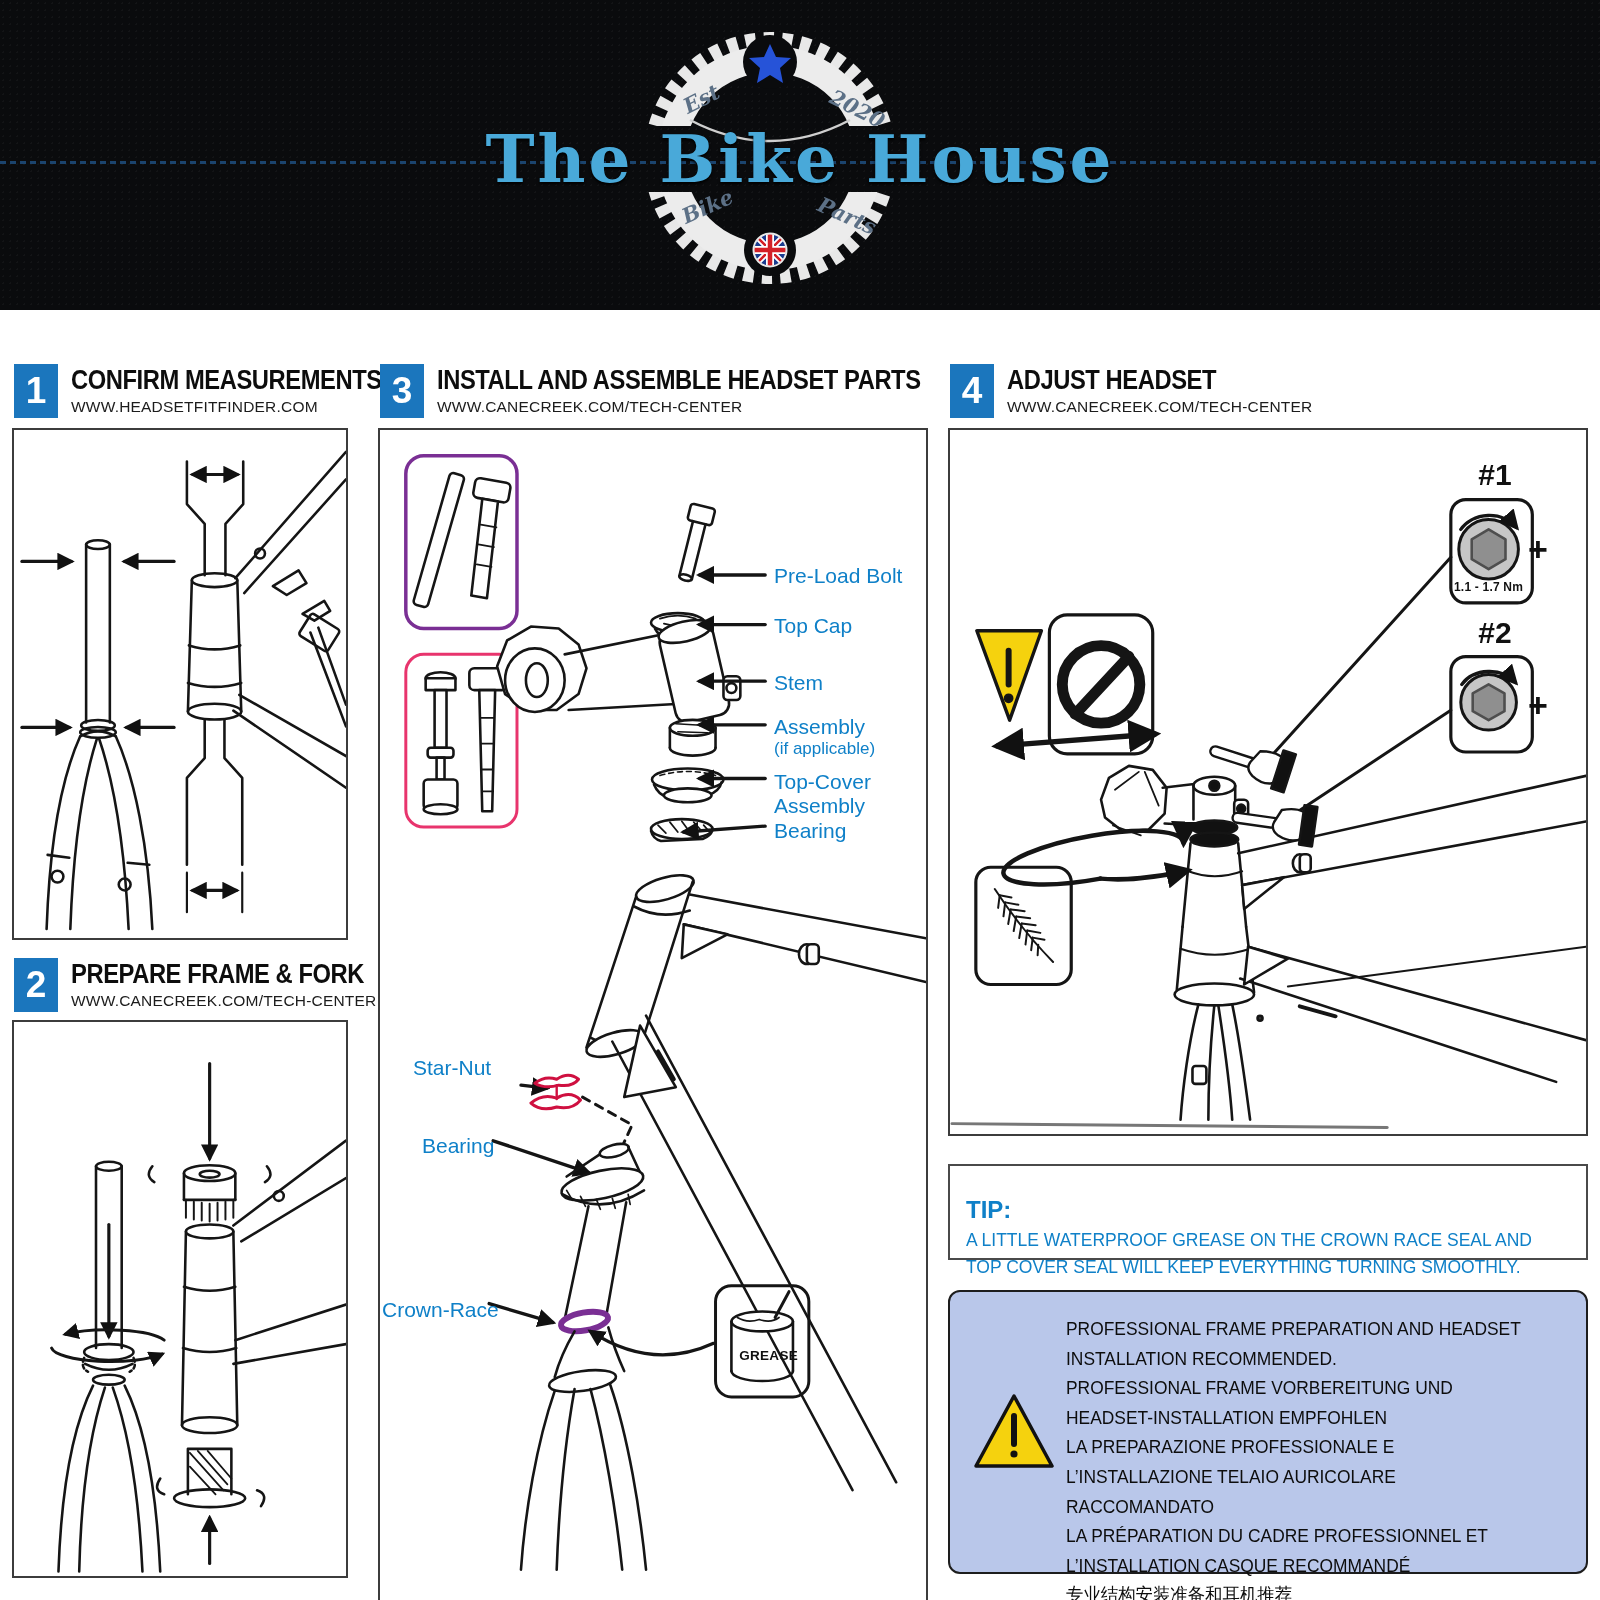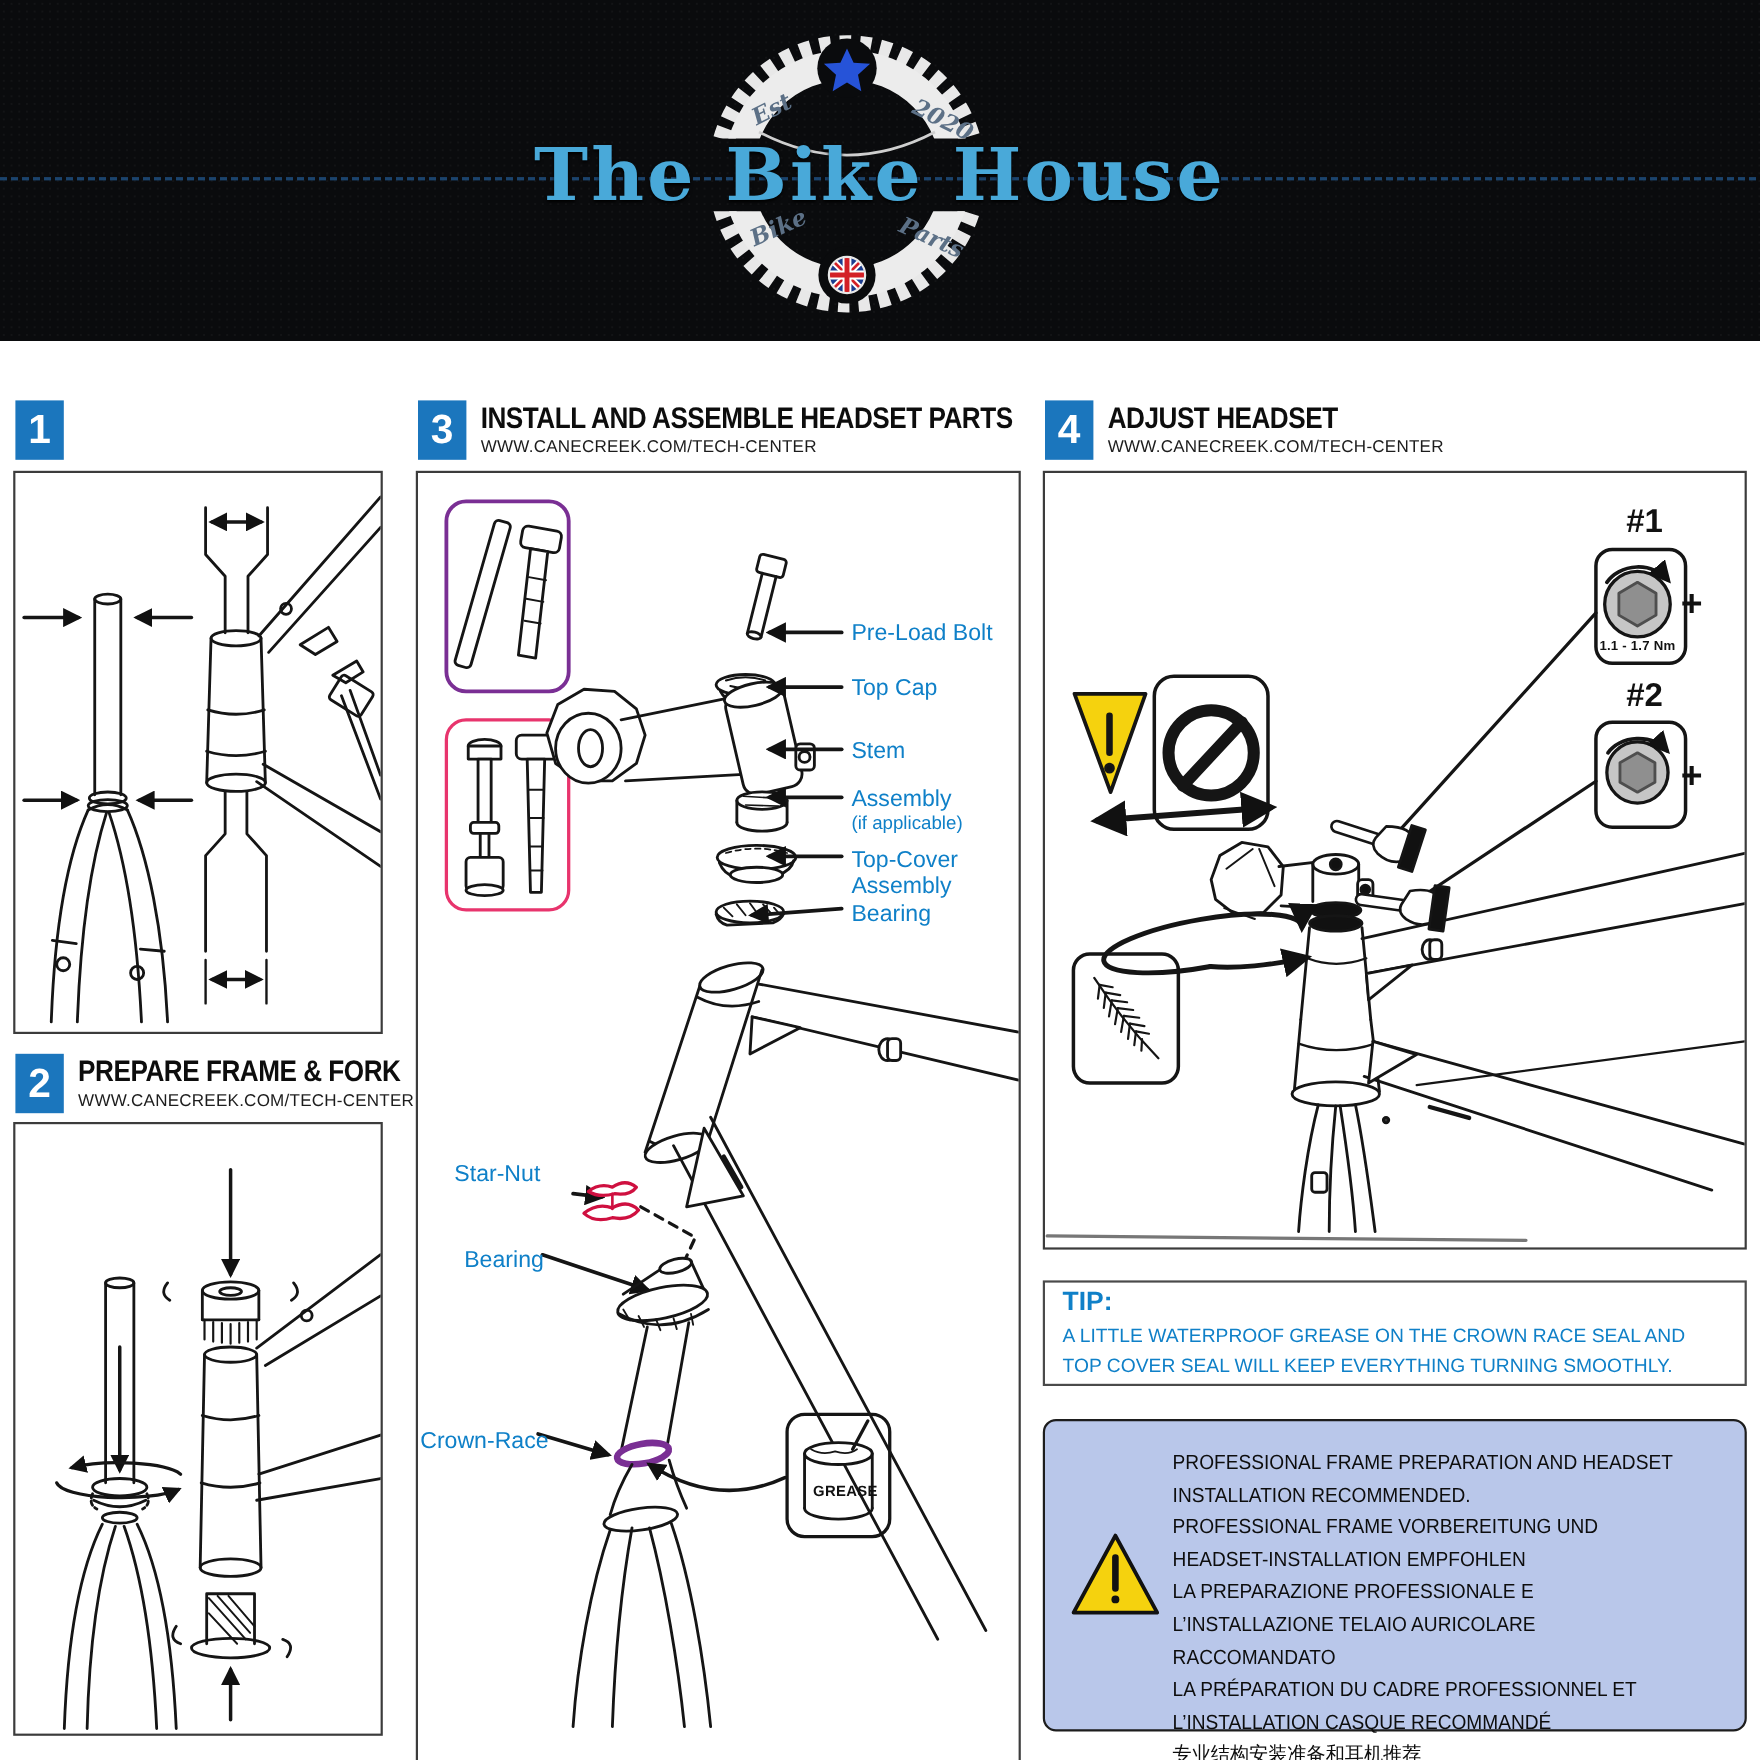--- a/index.html
+++ b/index.html
@@ -28,21 +28,21 @@
   .panel{border:2px solid #3c3c3c;background:#fff}
   .panel>svg{position:absolute;inset:0}
   
   .bl{position:absolute;color:#0f80c8;font-size:21px;line-height:1.12;white-space:nowrap}
   .bl .sm{font-size:17px}
   .steptag{position:absolute;font-weight:bold;font-size:30px;color:#111;text-align:center}
   .torque{position:absolute;font-weight:bold;font-size:12px;color:#111;text-align:left;letter-spacing:.2px}
   .plus{position:absolute;font-weight:bold;font-size:34px;color:#111}
   .grease-lbl{position:absolute;font-weight:bold;font-size:13.5px;color:#111;letter-spacing:.3px}
   
-  #tipbox{border:2.5px solid #4a4a4a;background:#fff;padding:4px 16px}
+  #tipbox{border:2.5px solid #4a4a4a;background:#fff;padding:30px 16px}
   .tip-h{color:#0f80c8;font-weight:bold;font-size:24px}
   .tip-b{color:#0f80c8;font-size:17.5px;line-height:1.55;margin-top:3px;width:600px}
   #warnbox{background:#b9c7ea;border:2px solid #1d1d1d;border-radius:12px}
   .wl{font-size:18.5px;color:#0d0d0d;line-height:1.6;transform:scaleX(.94);transform-origin:left top}
 </style>
 </head>
 <body>
 
 <div id="page">
 
@@ -83,20 +83,24 @@
         <path d="M200,224 V256 M184,240 H216" stroke="#fff" stroke-width="8"></path>
         <path d="M200,224 V256 M184,240 H216" stroke="#d32027" stroke-width="4.5"></path>
       </g>
       <circle cx="200" cy="240" r="16.5" fill="none" stroke="#e8e8e8" stroke-width="2"></circle>
     </svg>
     <div class="abs" id="brand">The Bike House</div>
   </div>
 
   <div class="abs sechdr" style="left:14px;top:364px">
     <div class="num">1</div>
+    <div>
+        <div class="st">CONFIRM MEASUREMENTS</div>
+         <div class="su">WWW.HEADSETFITFINDER.COM</div>
+      </div>
   </div>
   <div class="abs sechdr" style="left:14px;top:958px">
     <div class="num">2</div>
     <div>
         <div class="st">PREPARE FRAME &amp; FORK</div>
          <div class="su">WWW.CANECREEK.COM/TECH-CENTER</div>
       </div>
   </div>
   <div class="abs sechdr" style="left:380px;top:364px">
     <div class="num">3</div>

